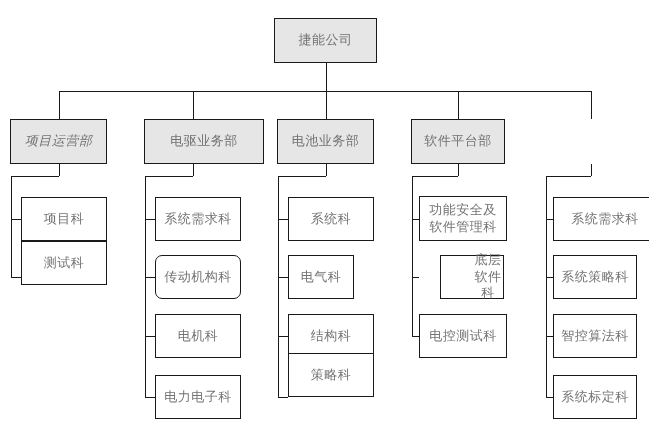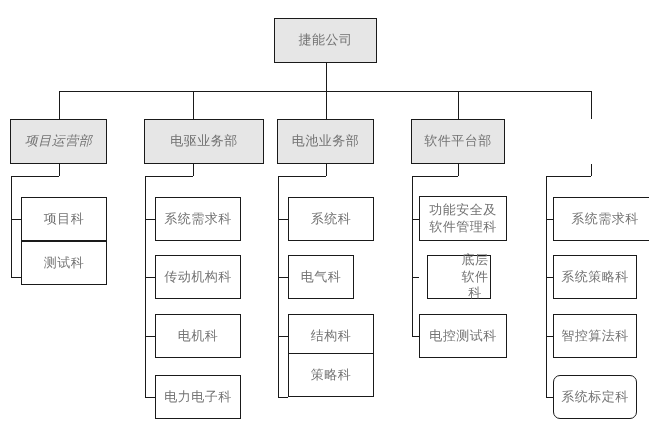--- a/index.html
+++ b/index.html
@@ -68,21 +68,21 @@
     <div class="connector h" style="left: 11px; top: 277px; width: 10px;"></div>
     <div class="node unit" style="left: 21px; top: 241px; width: 86px; height: 44px;">测试科</div>
     <div class="connector v" style="left: 193px; top: 91px; height: 28px;"></div>
     <div class="node dept" style="left: 144px; top: 119px; width: 120px; height: 45px;">电驱业务部</div>
     <div class="connector v" style="left: 193px; top: 164px; height: 12px;"></div>
     <div class="connector h" style="left: 145px; top: 176px; width: 48px;"></div>
     <div class="connector v" style="left: 145px; top: 176px; height: 221px;"></div>
     <div class="connector h" style="left: 145px; top: 219px; width: 10px;"></div>
     <div class="node unit" style="left: 155px; top: 197px; width: 86px; height: 44px;">系统需求科</div>
     <div class="connector h" style="left: 145px; top: 277px; width: 10px;"></div>
-    <div class="node unit" style="left: 155px; top: 255px; width: 86px; height: 44px;">传动机构科</div>
+    <div class="node unit" style="left: 155px; top: 255px; width: 86px; height: 44px; border-radius: 7px;">传动机构科</div>
     <div class="connector h" style="left: 145px; top: 336px; width: 10px;"></div>
     <div class="node unit" style="left: 155px; top: 314px; width: 86px; height: 44px;">电机科</div>
     <div class="connector h" style="left: 145px; top: 397px; width: 10px;"></div>
     <div class="node unit" style="left: 155px; top: 375px; width: 86px; height: 44px;">电力电子科</div>
     <div class="connector v" style="left: 326px; top: 91px; height: 28px;"></div>
     <div class="node dept" style="left: 277px; top: 119px; width: 97px; height: 45px;">电池业务部</div>
     <div class="connector v" style="left: 326px; top: 164px; height: 12px;"></div>
     <div class="connector h" style="left: 278px; top: 176px; width: 48px;"></div>
     <div class="connector v" style="left: 278px; top: 176px; height: 221px;"></div>
     <div class="connector h" style="left: 278px; top: 219px; width: 10px;"></div>
@@ -95,28 +95,28 @@
     <div class="node unit" style="left: 288px; top: 353px; width: 86px; height: 44px;">策略科</div>
     <div class="connector v" style="left: 458px; top: 91px; height: 28px;"></div>
     <div class="node dept" style="left: 411px; top: 119px; width: 94px; height: 45px;">软件平台部</div>
     <div class="connector v" style="left: 458px; top: 164px; height: 12px;"></div>
     <div class="connector h" style="left: 412px; top: 176px; width: 46px;"></div>
     <div class="connector v" style="left: 412px; top: 176px; height: 160px;"></div>
     <div class="connector h" style="left: 412px; top: 219px; width: 7px;"></div>
     <div class="node unit" style="left: 419px; top: 196px; width: 88px; height: 45px;">功能安全及
 软件管理科</div>
     <div class="connector h" style="left: 412px; top: 277px; width: 7px;"></div>
-    <div class="node unit" style="left: 427px; top: 255px; width: 64px; height: 44px; padding-left: 32px;">底层软件科</div>
+    <div class="node unit" style="left: 440px; top: 255px; width: 64px; height: 44px; padding-left: 32px;">底层软件科</div>
     <div class="connector h" style="left: 412px; top: 336px; width: 7px;"></div>
     <div class="node unit" style="left: 419px; top: 314px; width: 88px; height: 44px;">电控测试科</div>
     <div class="connector v" style="left: 591px; top: 91px; height: 28px;"></div>
     <div class="connector v" style="left: 591px; top: 164px; height: 12px;"></div>
     <div class="connector h" style="left: 546px; top: 176px; width: 45px;"></div>
     <div class="connector v" style="left: 546px; top: 176px; height: 221px;"></div>
     <div class="connector h" style="left: 546px; top: 219px; width: 7px;"></div>
     <div class="node unit" style="left: 553px; top: 197px; width: 104px; height: 44px;">系统需求科</div>
     <div class="connector h" style="left: 546px; top: 277px; width: 7px;"></div>
     <div class="node unit" style="left: 553px; top: 255px; width: 84px; height: 44px;">系统策略科</div>
     <div class="connector h" style="left: 546px; top: 336px; width: 7px;"></div>
     <div class="node unit" style="left: 553px; top: 314px; width: 84px; height: 44px;">智控算法科</div>
     <div class="connector h" style="left: 546px; top: 397px; width: 7px;"></div>
-    <div class="node unit" style="left: 553px; top: 375px; width: 84px; height: 44px; border-radius: 7px;">系统标定科</div>
+    <div class="node unit" style="left: 553px; top: 375px; width: 84px; height: 44px;">系统标定科</div>
   </div>
 
 </body></html>

